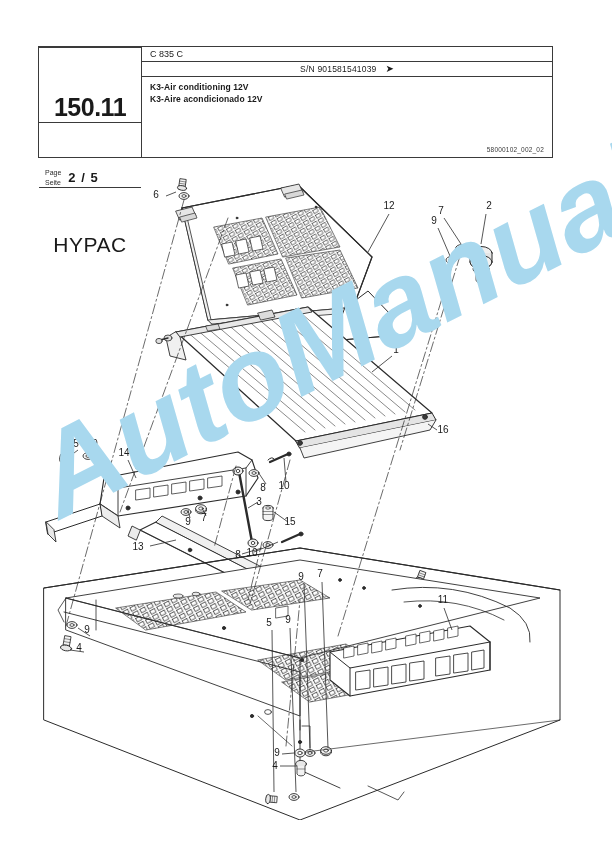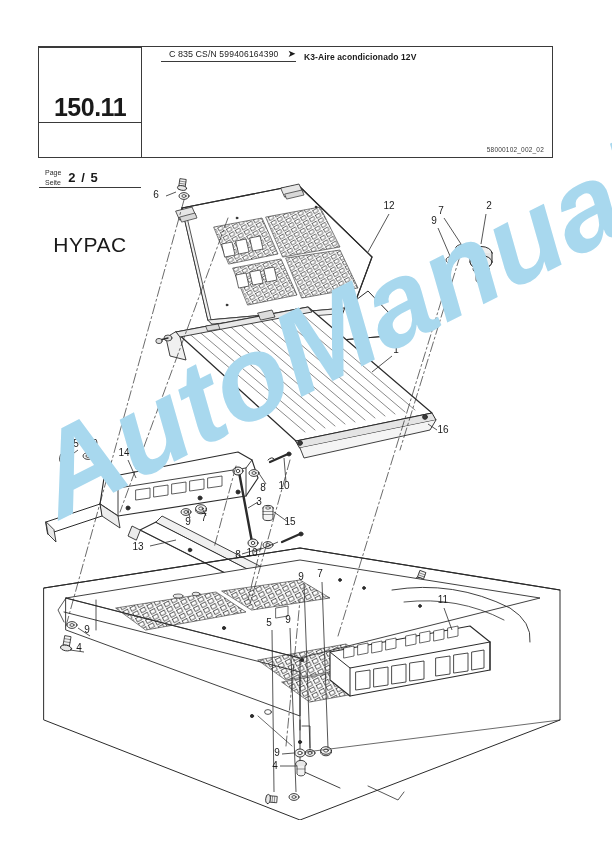--- a/index.html
+++ b/index.html
@@ -71,23 +71,22 @@
   }
   .page-nums {
     font-size: 13px;
     font-weight: bold;
     letter-spacing: 1px;
   }
 
   .hdr-right {
     flex: 1;
     display: flex;
-    flex-direction: row;
+    flex-direction: column;
     position: relative;
-    margin-left: 19px;
   }
   .hr-model {
     height: 15px;
     border-bottom: 1.5px solid #3a3a3a;
     box-sizing: border-box;
     display: flex;
     align-items: center;
     padding-left: 8px;
     font-size: 9px;
   }
@@ -163,24 +162,25 @@
         <span>/</span>
         <span>5</span>
       </span>
     </div>
     <div class="hdr-left-row hl-logo">HYPAC</div>
   </div>
 
   <div class="hdr-right">
     <div class="hr-model">C 835 C</div>
     <div class="hr-sn">
-      <span class="sn-text">S/N 599406164390</span>
+      <span class="sn-text">S/N 901581541039</span>
       <span class="sn-arrow">➤</span>
     </div>
     <div class="hr-titles">
+      <div class="title-line">K3-Air conditioning 12V</div>
       <div class="title-line">K3-Aire acondicionado 12V</div>
       <div class="hr-refcode">58000102_002_02</div>
     </div>
   </div>
 </div>
 
 <div id="drawing">
 <svg width="612" height="660" viewBox="0 0 612 660" xmlns="http://www.w3.org/2000/svg">
   <defs>
     <pattern id="meshPat" width="8" height="6" patternUnits="userSpaceOnUse" patternTransform="rotate(-28)">

